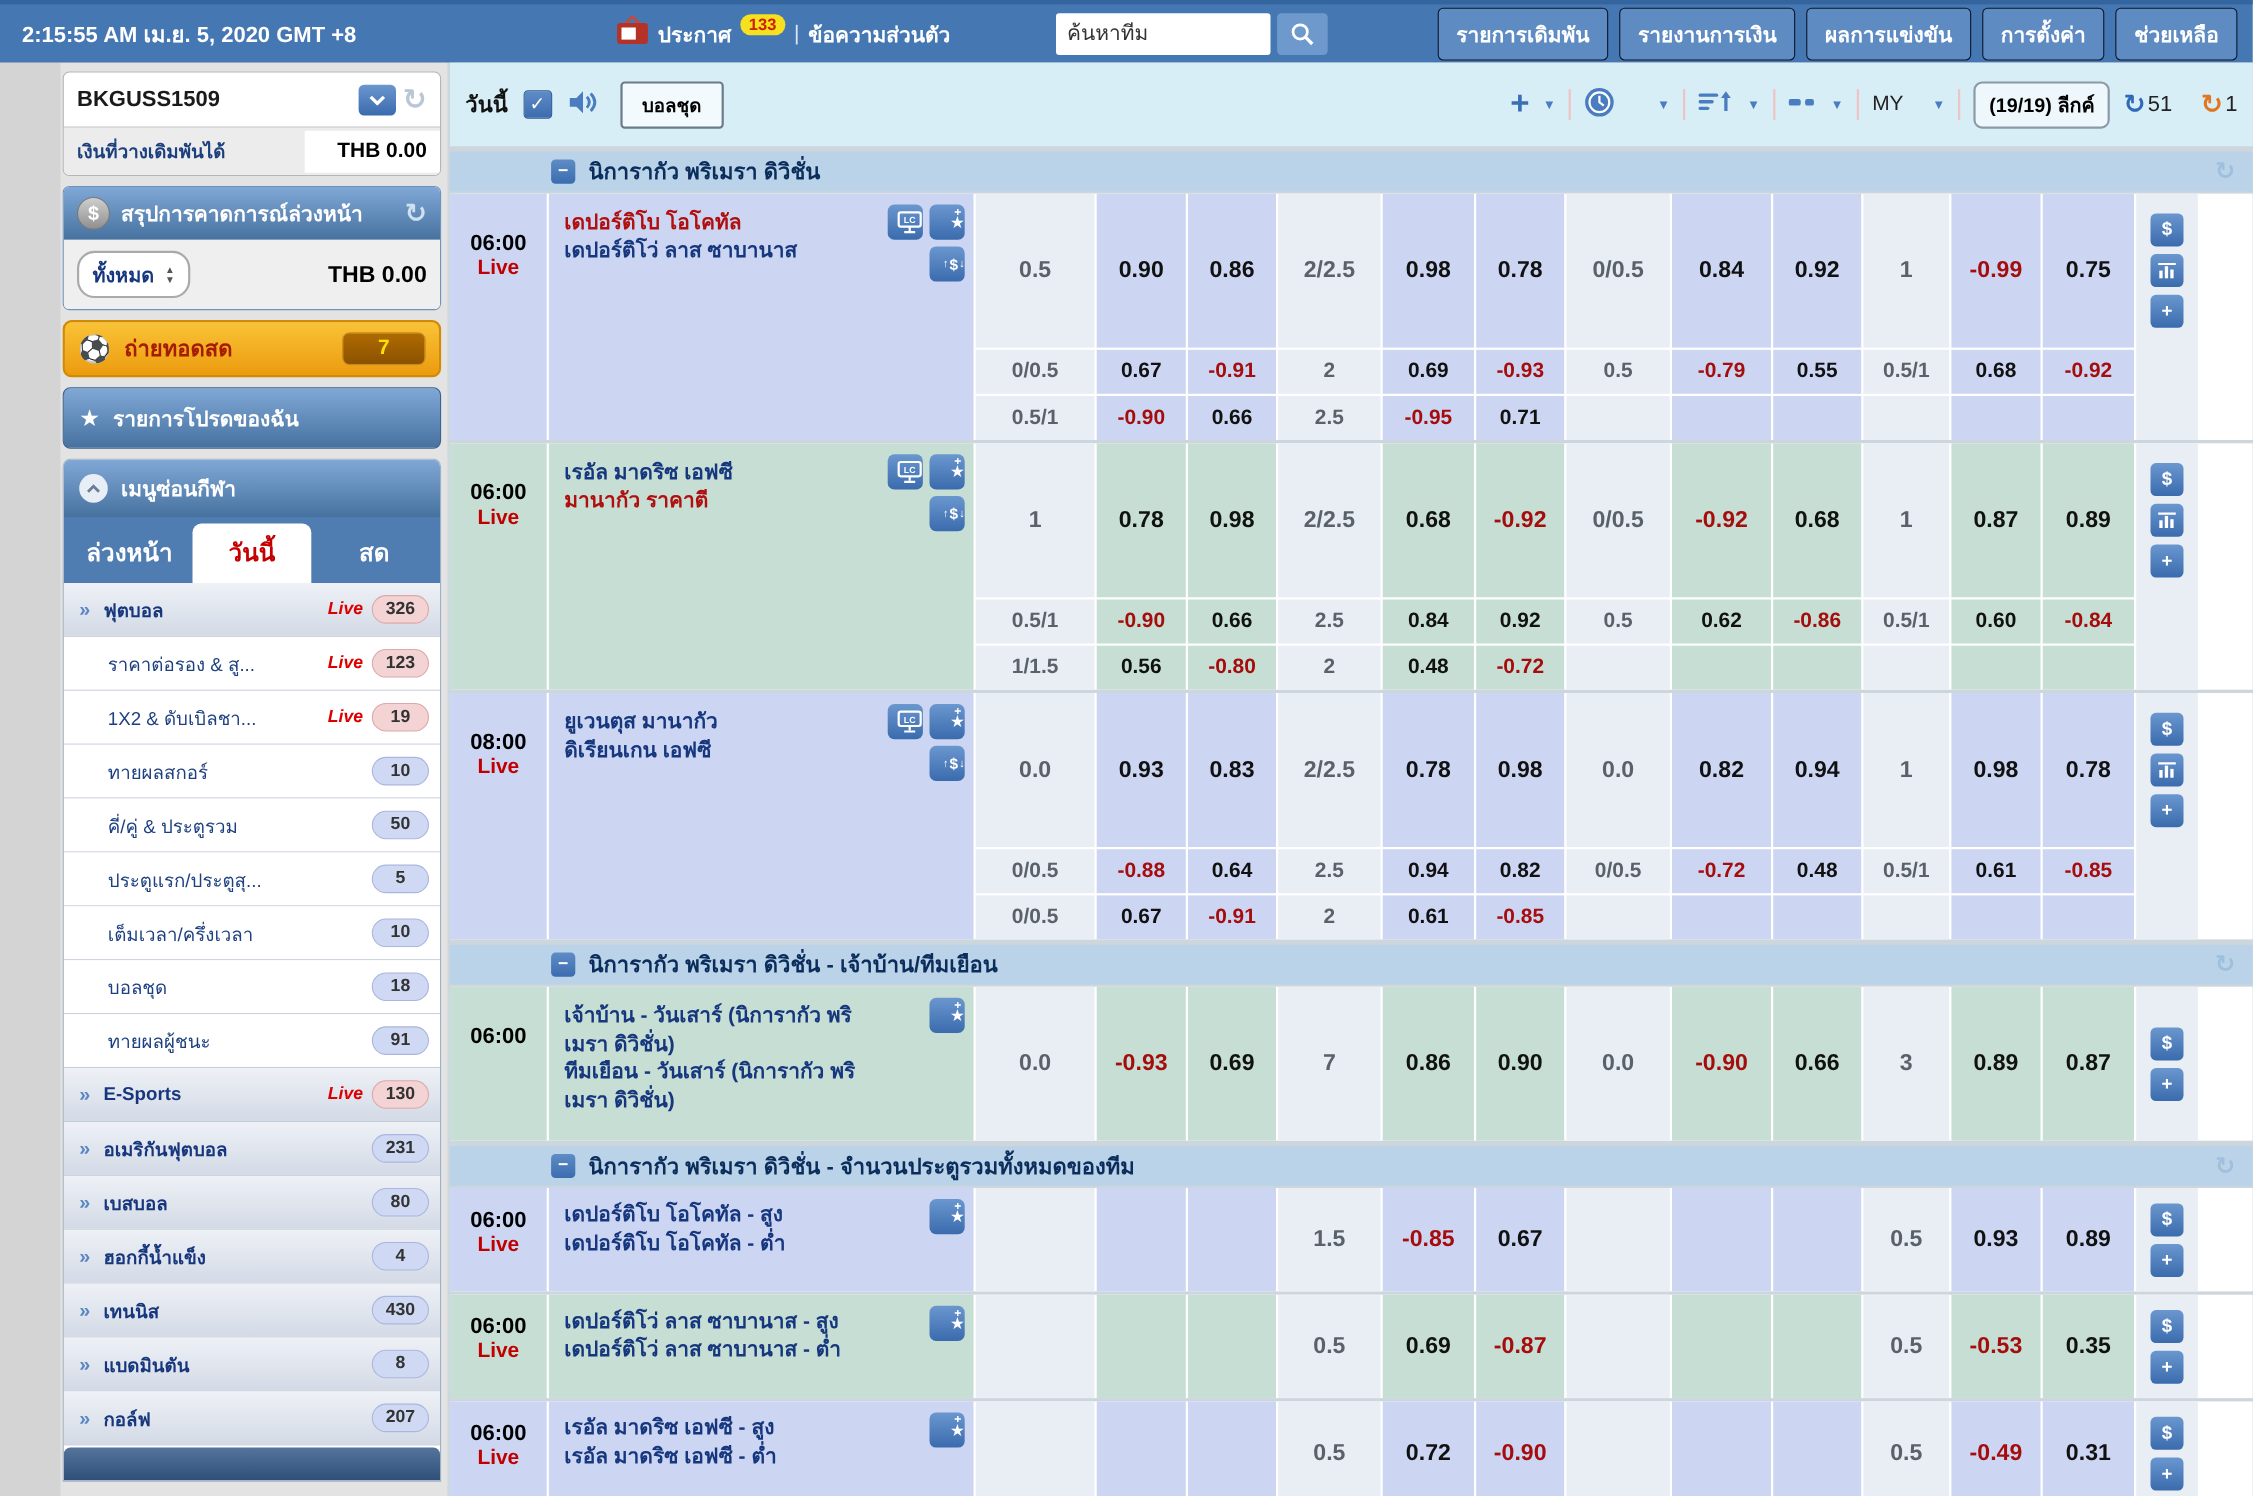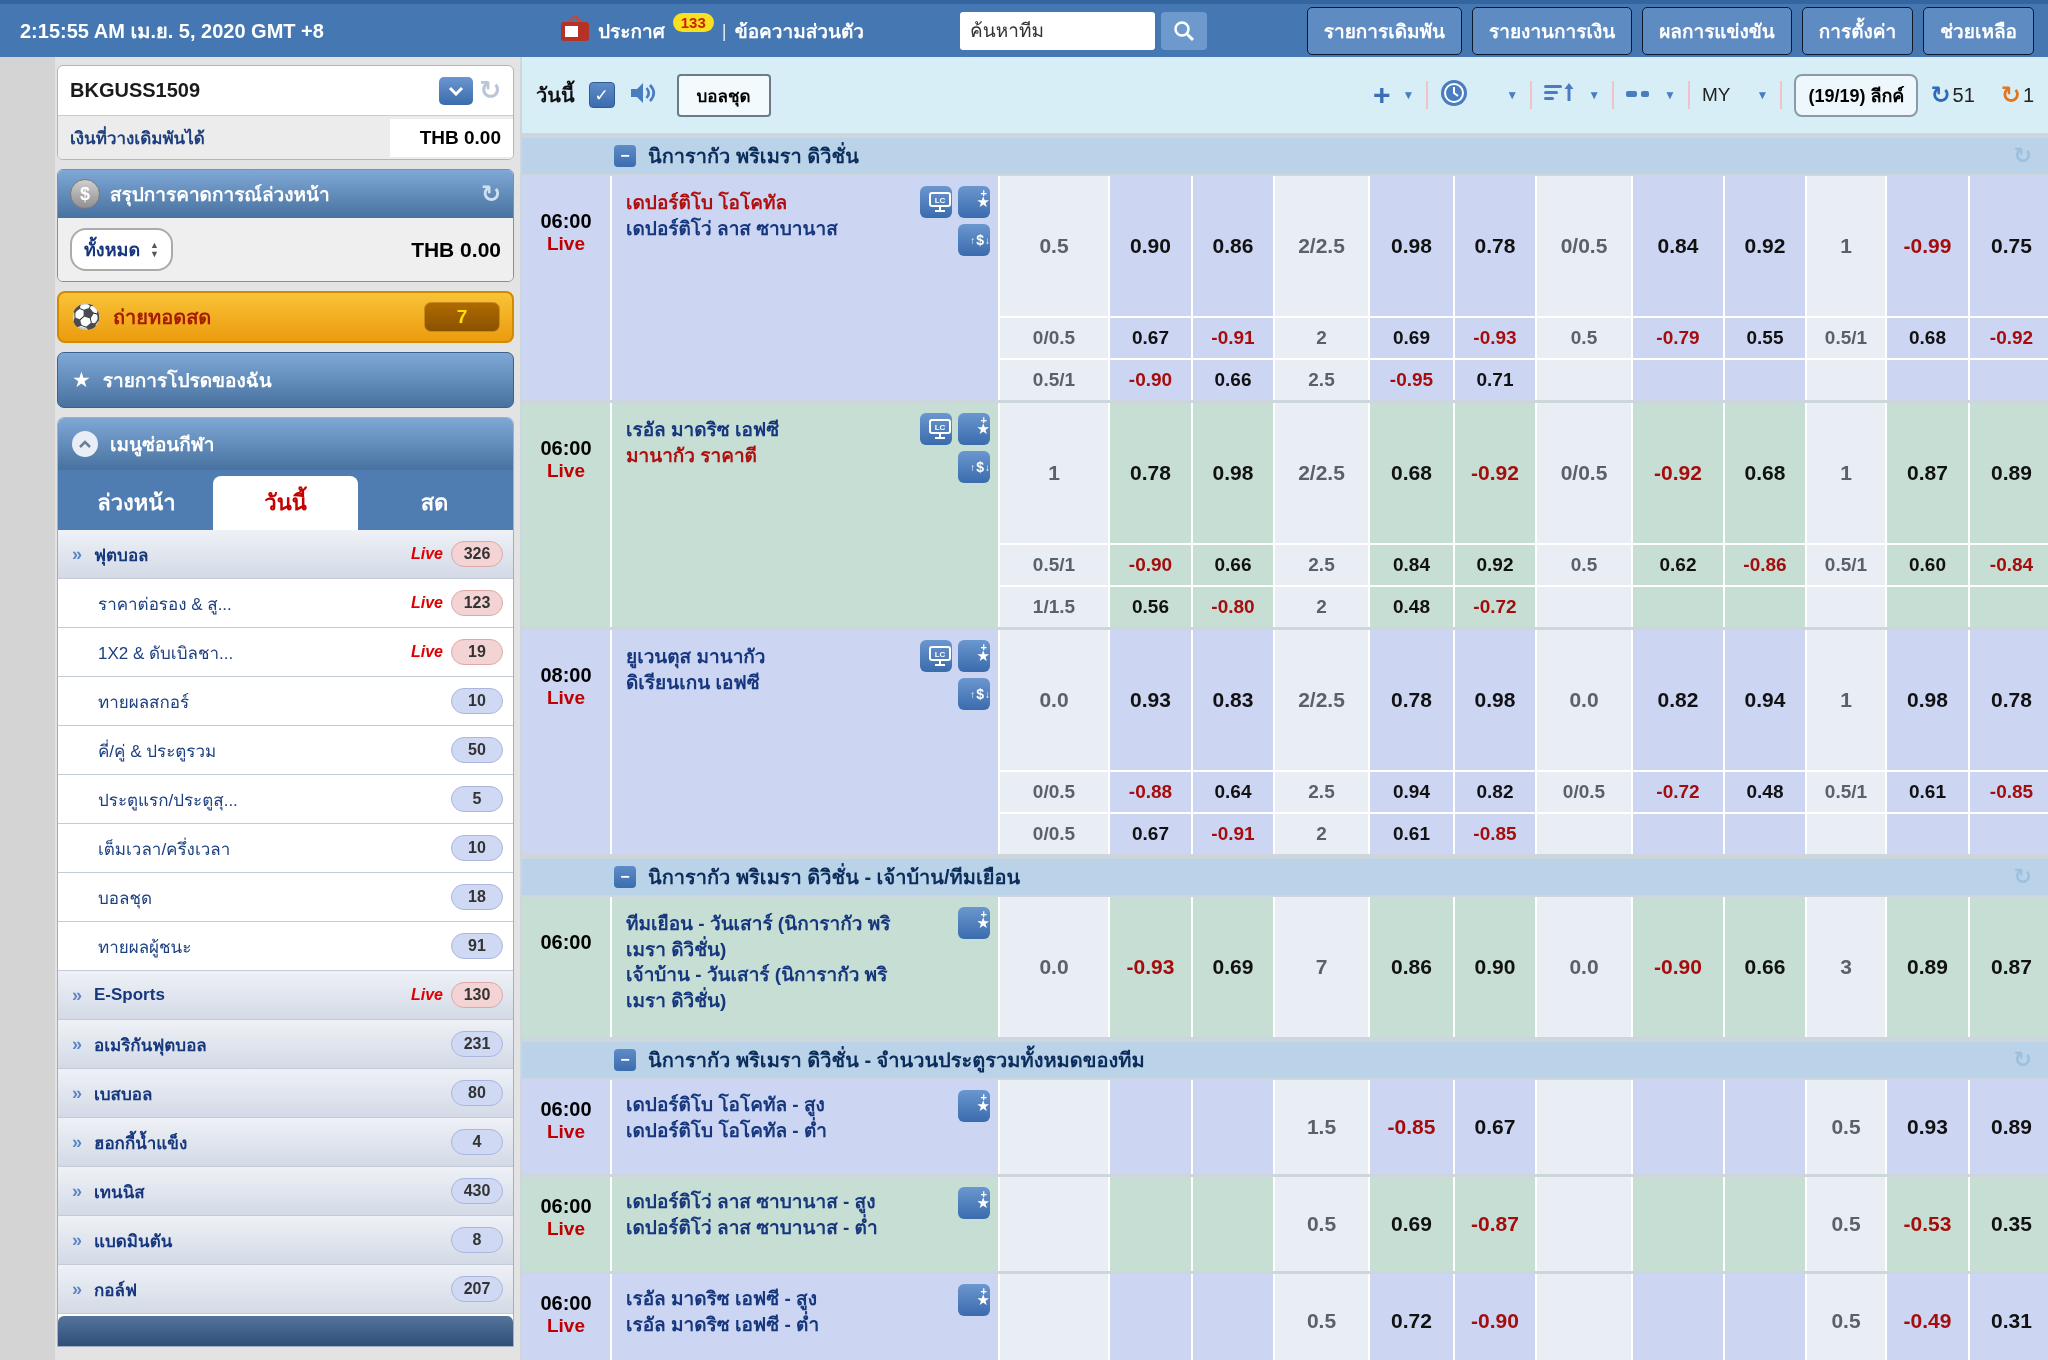--- a/index.html
+++ b/index.html
@@ -18,21 +18,21 @@
   .tb-search input { width:195px; height:38px; border:none; border-radius:3px; font-size:19px; padding:0 10px; font-family:inherit; }
   .tb-search input::placeholder { color:#333; opacity:1; }
   .mag-btn { width:46px; height:38px; background:#6d99cc; border-radius:4px; display:flex; align-items:center; justify-content:center; }
   .tb-btns { display:flex; gap:10px; padding-right:14px; margin-left:auto; }
   .tb-btn { background:#5f8bc3; border:1px solid #0f172a; border-radius:5px; color:#fff; font-weight:bold; font-size:19px; padding:8px 16px; white-space:nowrap; }
 
   .content { flex:1; display:flex; min-height:0; }
   .gutter { width:55px; background:#d4d4d4; flex:none; }
 
   
-  .sidebar { width:465px; flex:none; background:#e3e3e3; padding:8px 6px 0 2px; overflow:hidden; }
+  .sidebar { width:352px; flex:none; background:#e3e3e3; padding:8px 6px 0 2px; overflow:hidden; }
   .panel { background:#fff; border:1px solid #b5b5b5; border-radius:6px; overflow:hidden; margin-bottom:9px; }
   .acct-row1 { display:flex; align-items:center; padding:9px 12px; }
   .acct-user { font-size:20px; font-weight:bold; color:#1a1a1a; flex:1; }
   .acct-dd { width:34px; height:28px; border-radius:5px; background:linear-gradient(#6b97cf,#3a6bad); color:#fff; display:flex; align-items:center; justify-content:center; font-size:15px; font-weight:bold; margin-right:6px; }
   .refresh-glyph { font-weight:bold; }
   .acct-row2 { display:flex; align-items:center; border-top:1px solid #ccc; background:#ececec; }
   .acct-lbl { color:#1c3f7d; font-size:17px; font-weight:bold; padding:8px 12px; flex:1; }
   .acct-val { background:#fff; font-size:19px; font-weight:bold; color:#000; padding:8px 12px 8px 30px; }
 
   .fc-head { background:linear-gradient(#7fa8d6,#47719f); display:flex; align-items:center; padding:9px 12px; gap:10px; }
@@ -603,22 +603,22 @@
           <div class="section-bar">
             <span class="minus-btn">−</span>
             <span class="section-title">นิการากัว พริเมรา ดิวิชั่น - เจ้าบ้าน/ทีมเยือน</span>
             <span class="section-rf">↻</span>
           </div>
           <div class="match m-green" style="grid-template-rows: 140px;">
             <div class="cell time-cell" style="grid-area: 1 / 1 / span 1;">
               <div class="time-txt">06:00</div>
             </div>
             <div class="cell teams-cell" style="grid-area: 1 / 2 / span 1;">
+              <div class="team-name">เจ้าบ้าน - วันเสาร์ (นิการากัว พริเมรา ดิวิชั่น)</div>
               <div class="team-name">ทีมเยือน - วันเสาร์ (นิการากัว พริเมรา ดิวิชั่น)</div>
-              <div class="team-name">เจ้าบ้าน - วันเสาร์ (นิการากัว พริเมรา ดิวิชั่น)</div>
               <div class="team-icons">
                 <span class="t-ico">
                   <span class="starp">★</span>
                   <span class="pl">+</span>
                 </span>
               </div>
             </div>
             <div class="cell odd-cell hdp" style="grid-area: 1 / 3;">0.0</div>
             <div class="cell odd-cell neg" style="grid-area: 1 / 4;">-0.93</div>
             <div class="cell odd-cell" style="grid-area: 1 / 5;">0.69</div>

